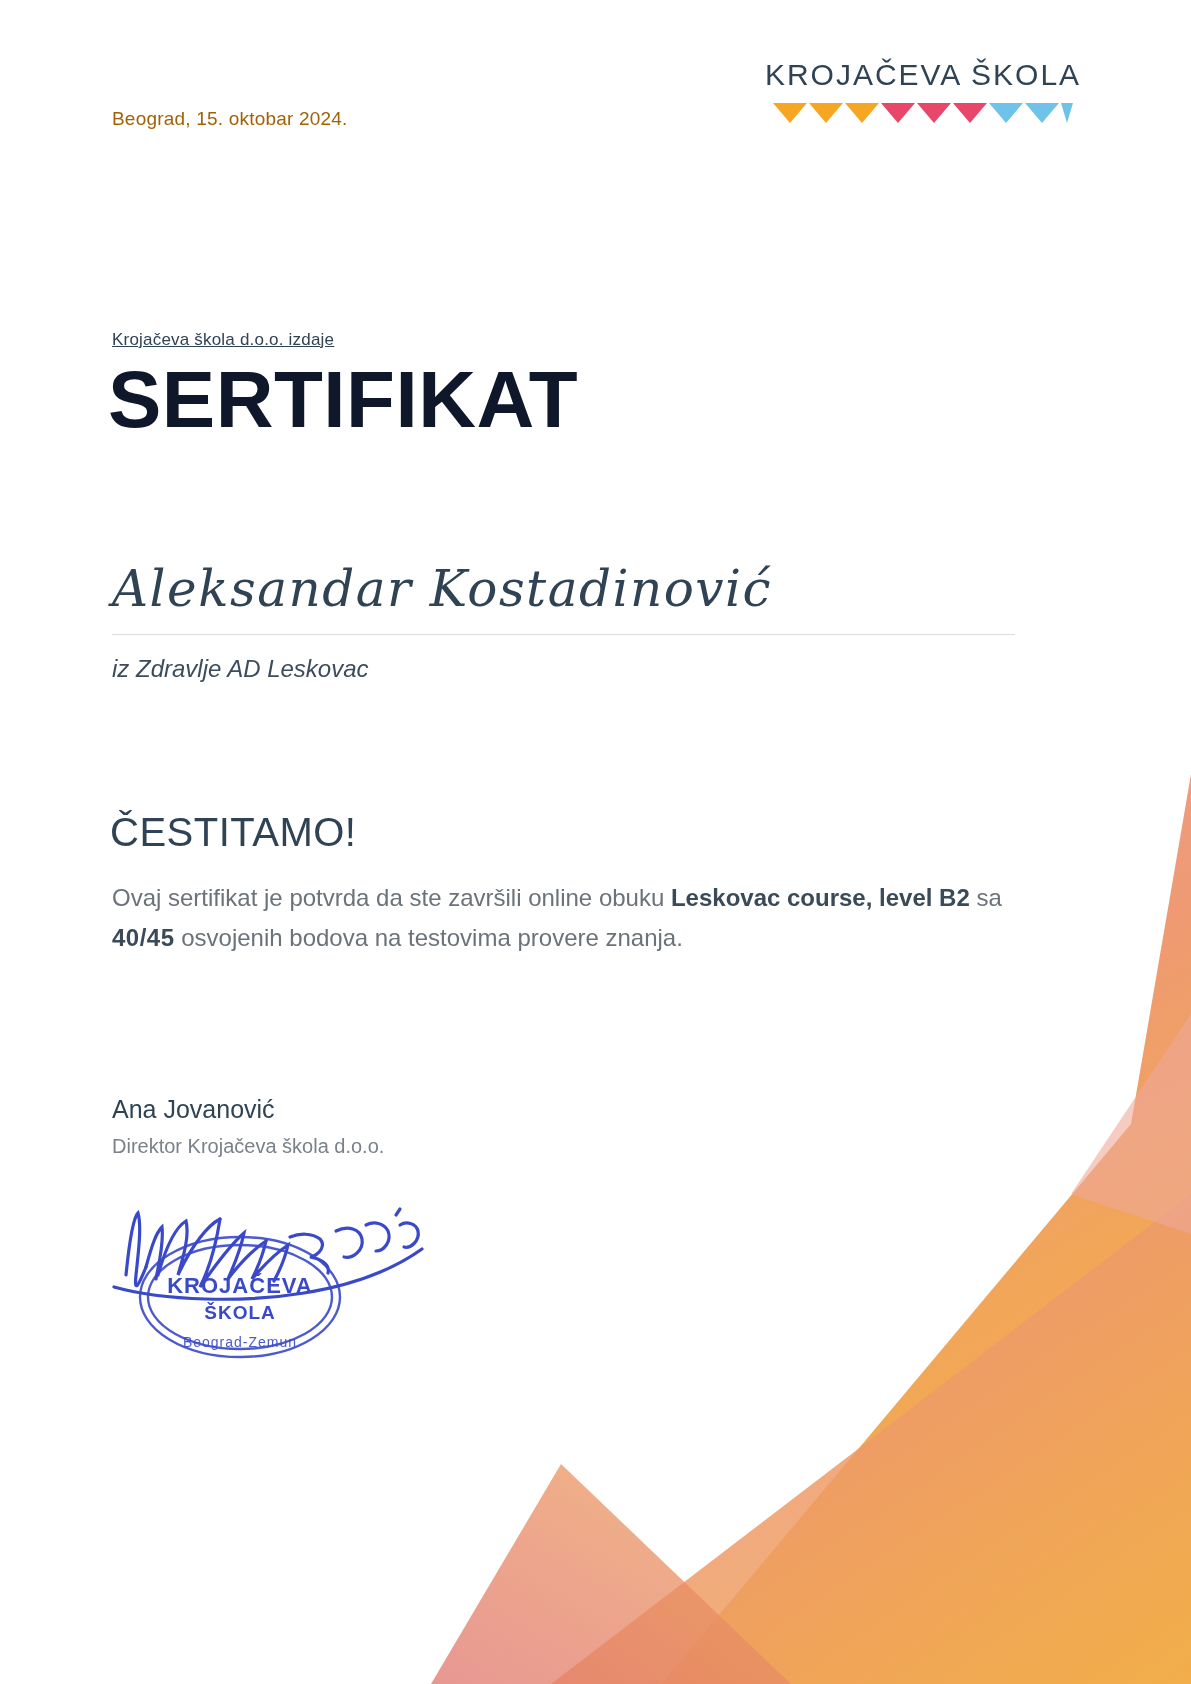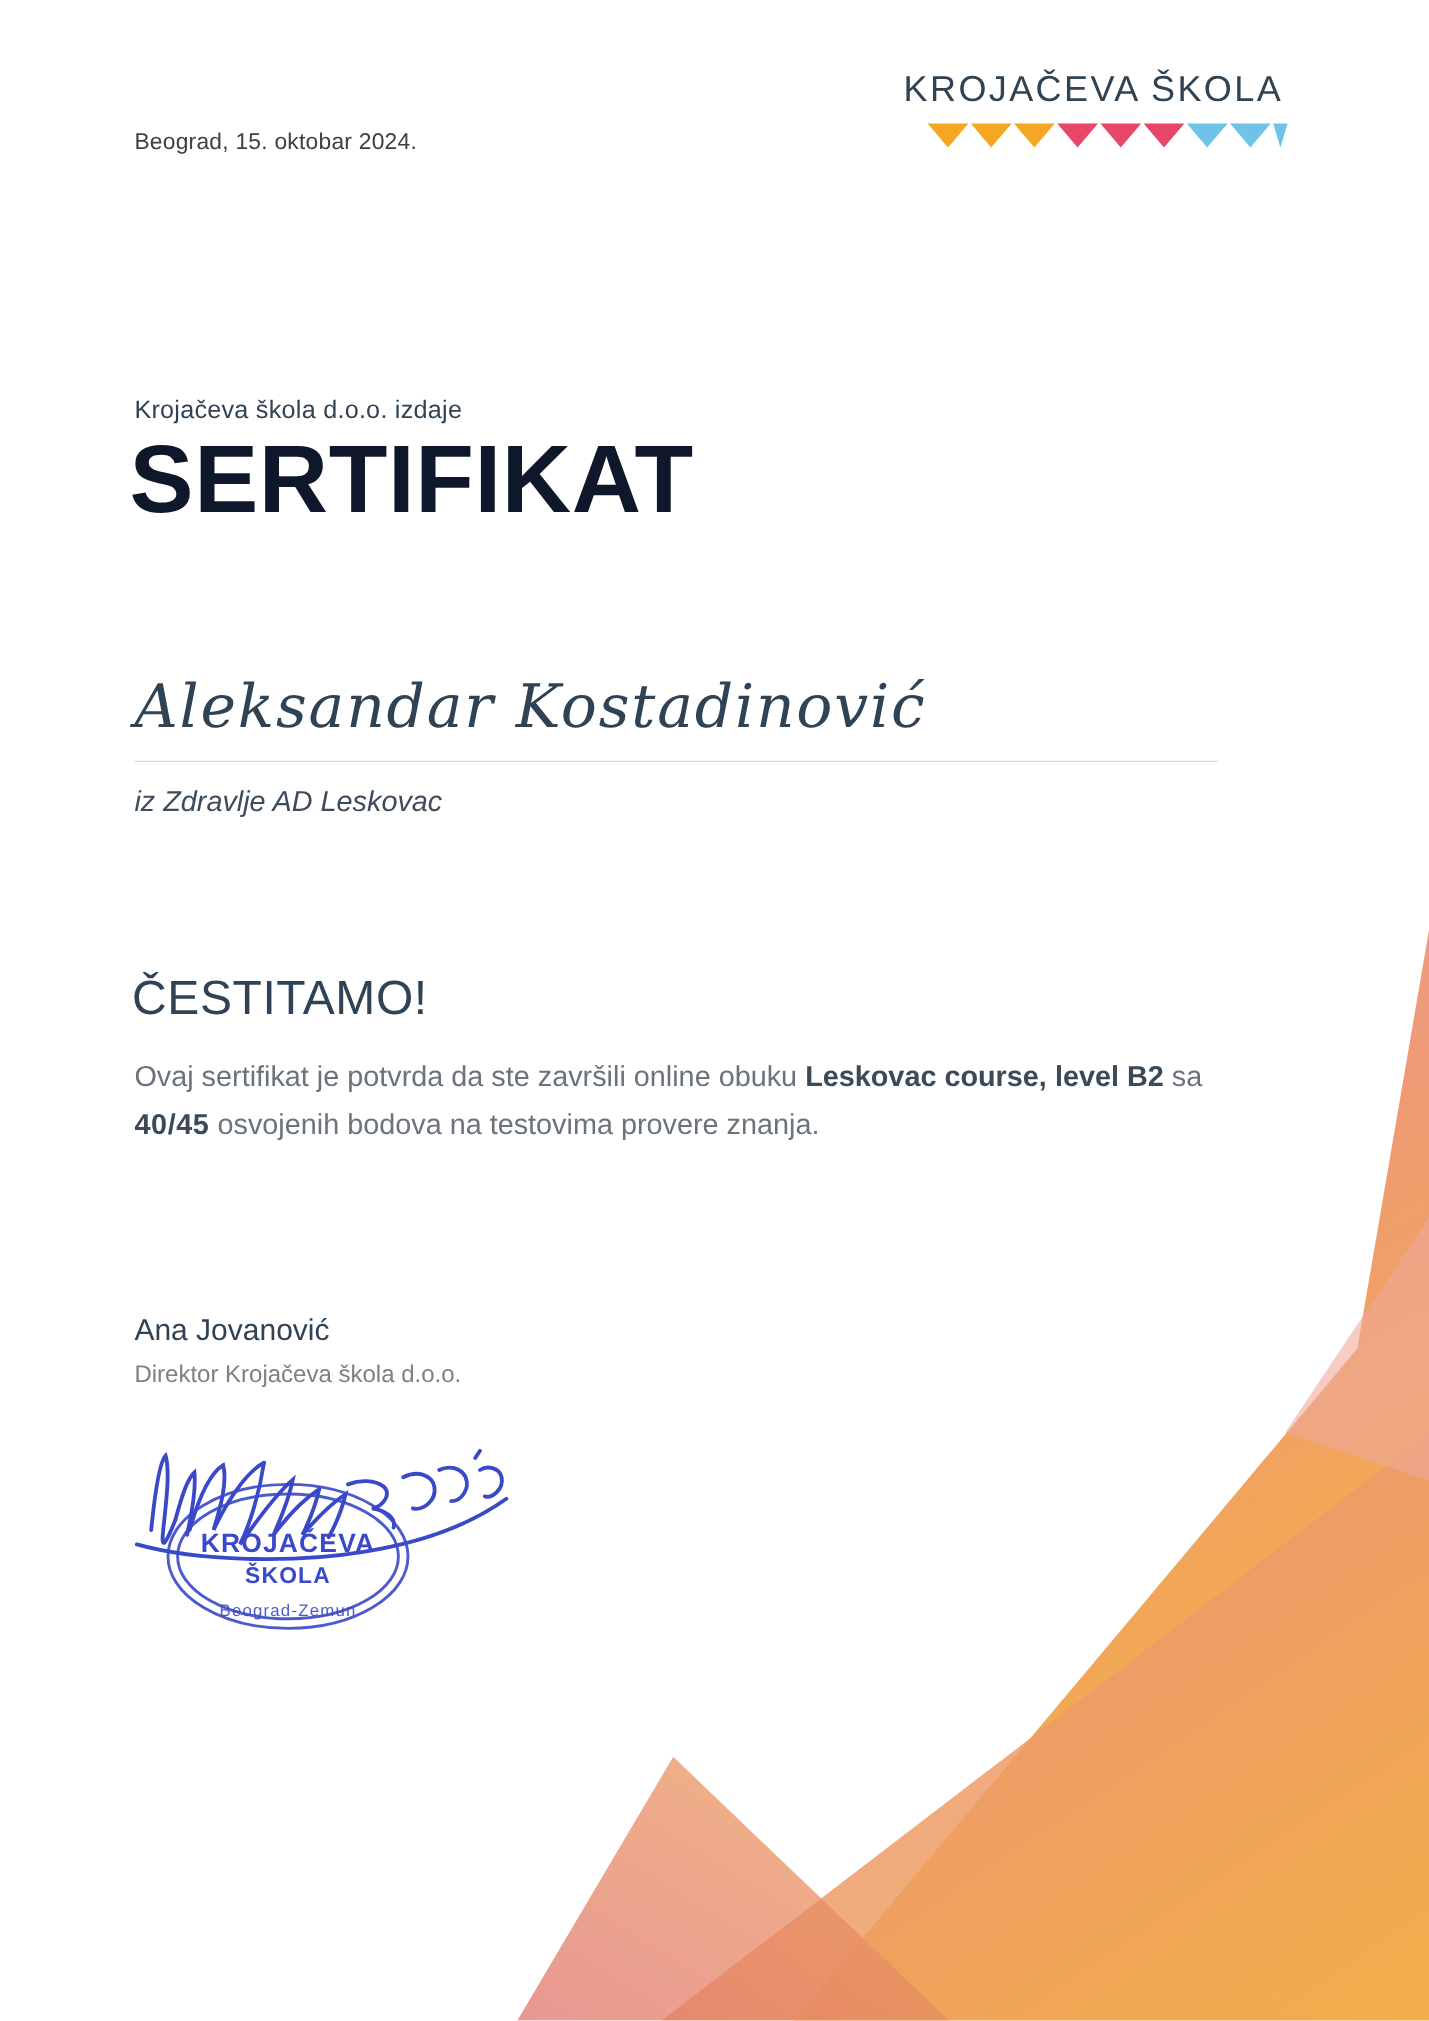--- a/index.html
+++ b/index.html
@@ -28,28 +28,29 @@
     overflow: hidden;
     pointer-events: none;
   }
 
   
   .issue-date {
     position: absolute;
     left: 112px;
     top: 108px;
     font-size: 19px;
-    color: #404040;
+    color: #a16207;
     letter-spacing: 0.2px;
   }
   .logo {
     position: absolute;
     right: 98px;
     top: 58px;
     width: 340px;
+    text-align: center;
   }
   .logo-word {
     font-size: 30px;
     letter-spacing: 2.0px;
     color: #2f4355;
     font-weight: 400;
     white-space: nowrap;
   }
   .logo-tri {
     margin-top: 9px;
@@ -58,23 +59,24 @@
     justify-content: center;
     align-items: flex-start;
     gap: 0px;
   }
 
   
   .issuer {
     position: absolute;
     left: 112px;
     top: 330px;
-    font-size: 21px;
+    font-size: 17px;
     color: #2f4355;
     letter-spacing: 0.2px;
+    text-decoration: underline;
   }
   .cert-title {
     position: absolute;
     left: 108px;
     top: 358px;
     font-size: 80px;
     font-weight: bold;
     color: #0f172a;
     letter-spacing: 0.5px;
     line-height: 1.05;

